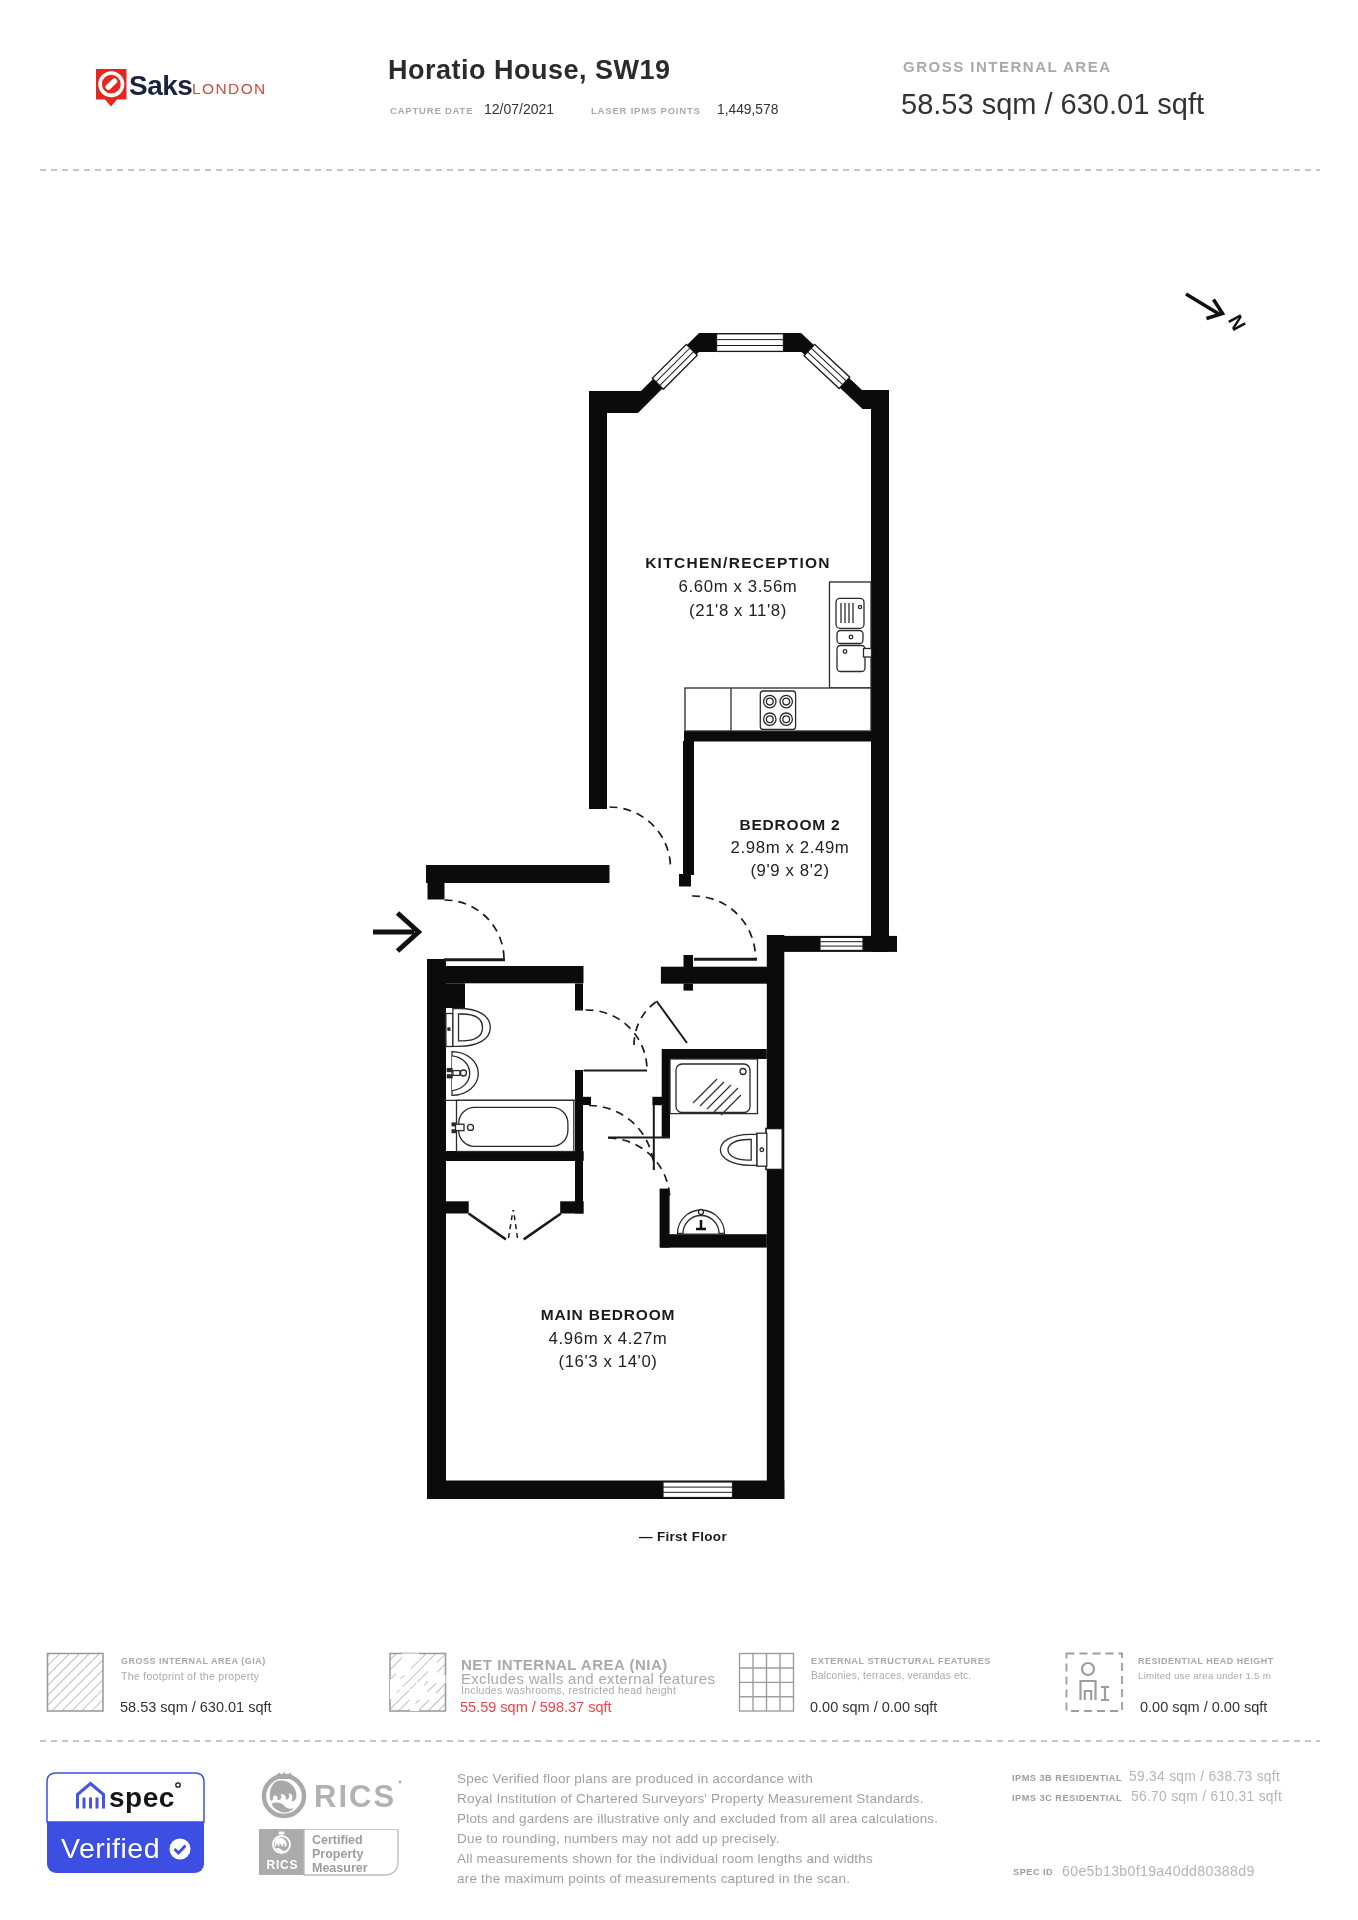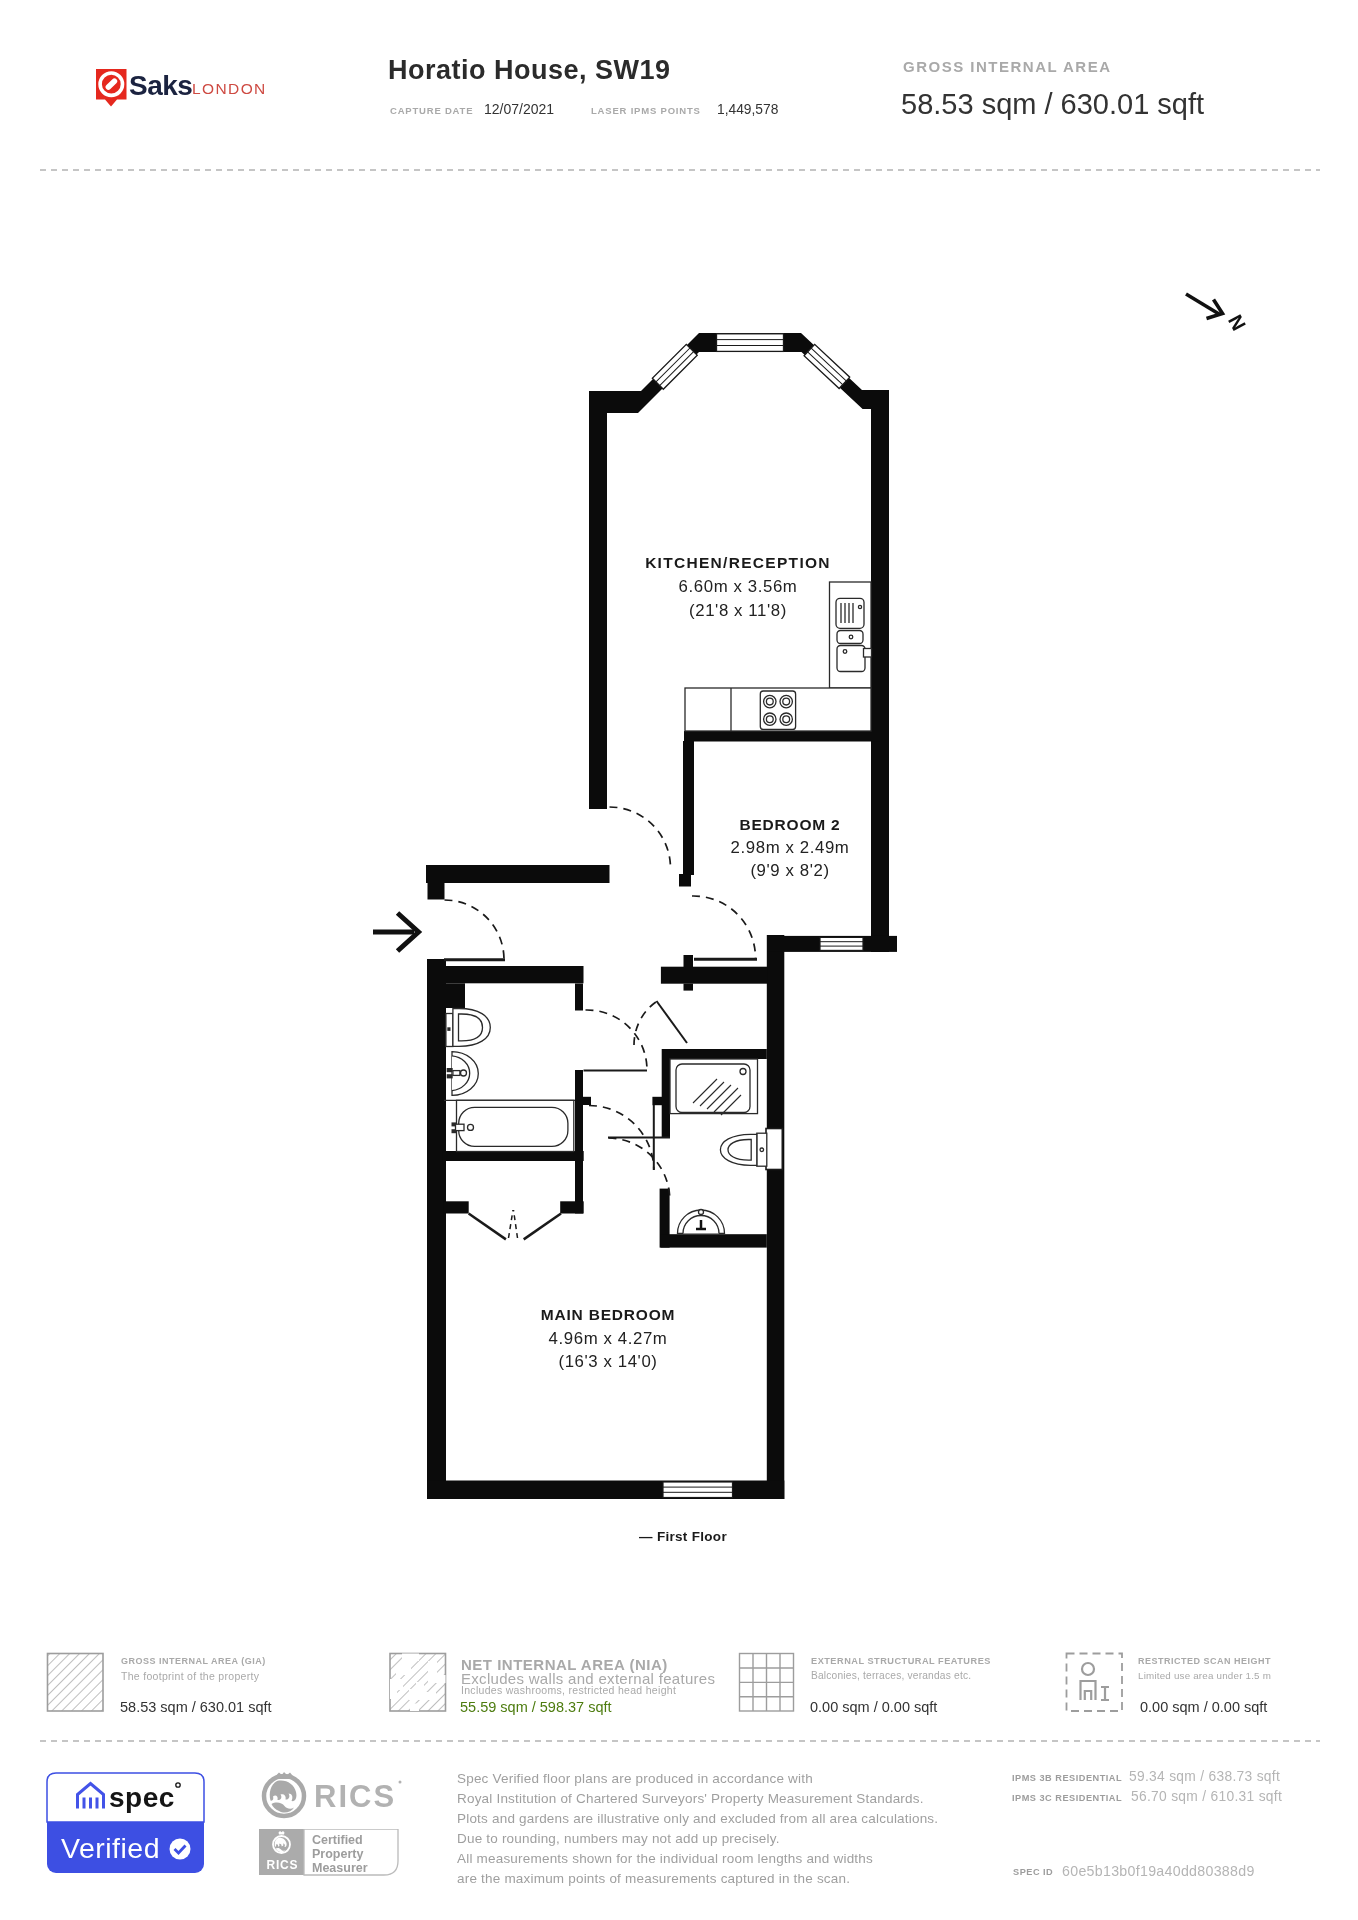--- a/index.html
+++ b/index.html
@@ -303,27 +303,27 @@
     </g>
   </svg>
 
   <div class="abs" style="left:121px;top:1656px;font-size:9px;font-weight:bold;color:#a9a9a9;letter-spacing:0.5px;">GROSS INTERNAL AREA (GIA)</div>
   <div class="abs" style="left:121px;top:1669.5px;font-size:10.5px;color:#a9a9a9;letter-spacing:0.3px;">The footprint of the property</div>
   <div class="abs" style="left:120px;top:1699px;font-size:14.5px;color:#333;">58.53 sqm / 630.01 sqft</div>
 
   <div class="abs" style="left:461px;top:1656px;font-size:15px;font-weight:bold;color:#a9a9a9;letter-spacing:0.5px;">NET INTERNAL AREA (NIA)</div>
   <div class="abs" style="left:461px;top:1669.5px;font-size:15px;color:#a9a9a9;letter-spacing:0.3px;">Excludes walls and external features</div>
   <div class="abs" style="left:461px;top:1683.5px;font-size:10.5px;color:#a9a9a9;letter-spacing:0.3px;">Includes washrooms, restricted head height</div>
-  <div class="abs" style="left:460px;top:1699px;font-size:14.5px;color:#4d7c0f;">55.59 sqm / 598.37 sqft</div>
+  <div class="abs" style="left:460px;top:1699px;font-size:14.5px;color:#ef4444;">55.59 sqm / 598.37 sqft</div>
 
   <div class="abs" style="left:811px;top:1656px;font-size:9.2px;font-weight:bold;color:#a9a9a9;letter-spacing:0.5px;">EXTERNAL STRUCTURAL FEATURES</div>
   <div class="abs" style="left:811px;top:1669.5px;font-size:10.2px;color:#a9a9a9;letter-spacing:0.2px;">Balconies, terraces, verandas etc.</div>
   <div class="abs" style="left:810px;top:1699px;font-size:14.5px;color:#333;">0.00 sqm / 0.00 sqft</div>
 
-  <div class="abs" style="left:1138px;top:1656px;font-size:9px;font-weight:bold;color:#a9a9a9;letter-spacing:0.5px;">RESTRICTED SCAN HEIGHT</div>
+  <div class="abs" style="left:1138px;top:1656px;font-size:9px;font-weight:bold;color:#a9a9a9;letter-spacing:0.5px;">RESIDENTIAL HEAD HEIGHT</div>
   <div class="abs" style="left:1138px;top:1669.5px;font-size:9.8px;color:#a9a9a9;letter-spacing:0.2px;">Limited use area under 1.5 m</div>
   <div class="abs" style="left:1140px;top:1699px;font-size:14.5px;color:#333;">0.00 sqm / 0.00 sqft</div>
 </div>
 
 <div class="abs" style="left:40px;top:1740px;width:1280px;height:2px;background:repeating-linear-gradient(90deg,#c5c5c5 0 6px,transparent 6px 11px);"></div>
 
 <div class="abs" id="footer" style="left:0;top:0;width:1358px;height:1920px;">
 
   <svg class="abs" style="left:46px;top:1772px;" width="160" height="103" viewBox="0 0 160 103">
     <rect x="1" y="1" width="157" height="100" rx="9" fill="#3d4fe3"></rect>

